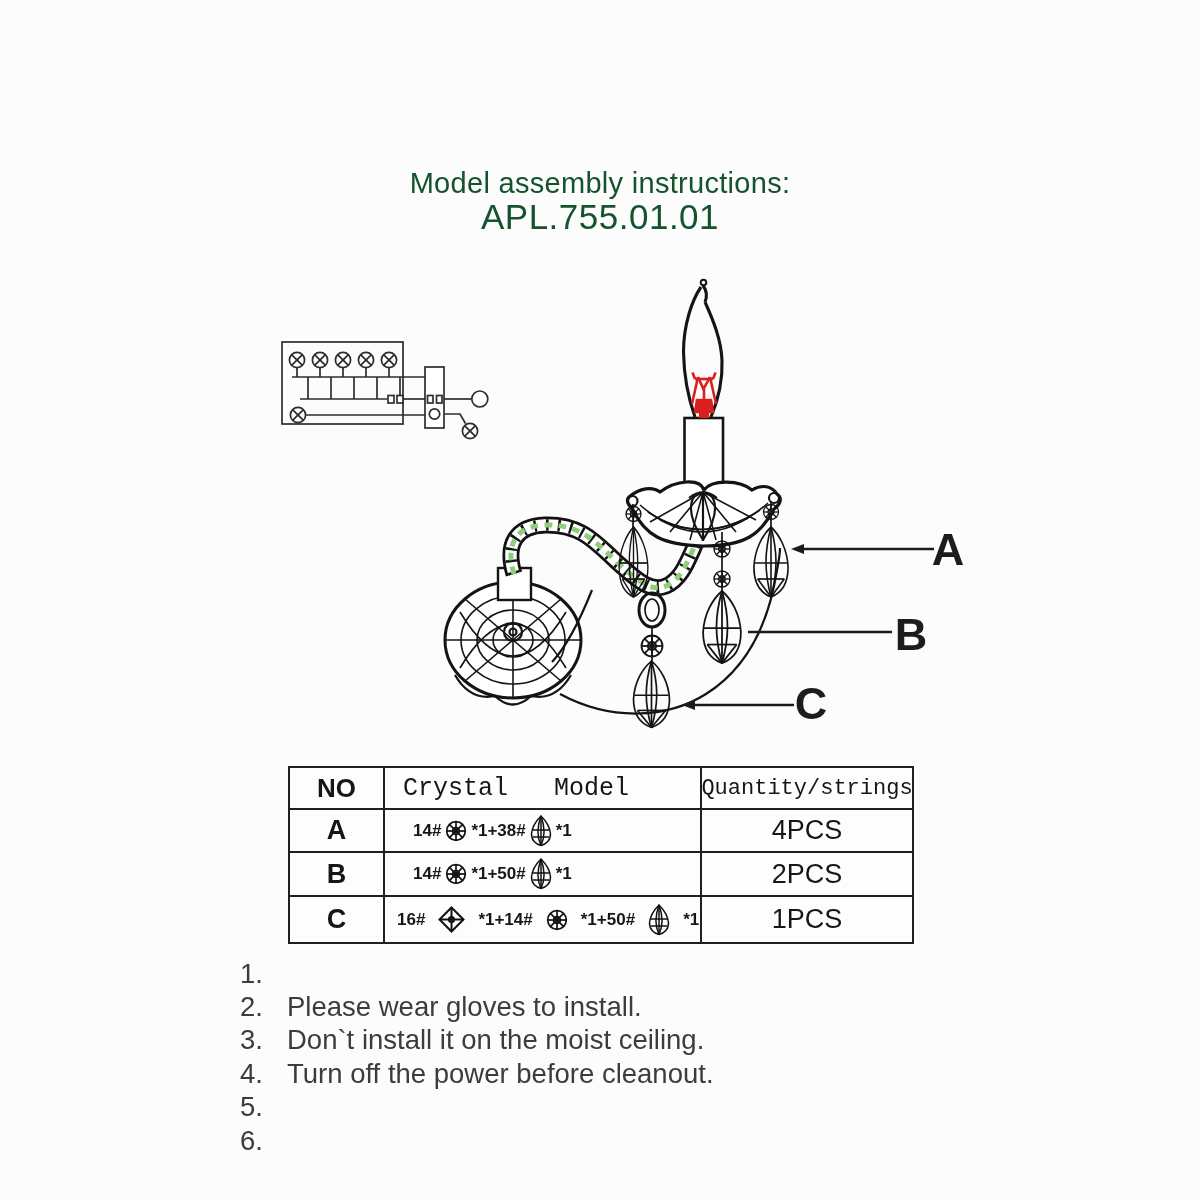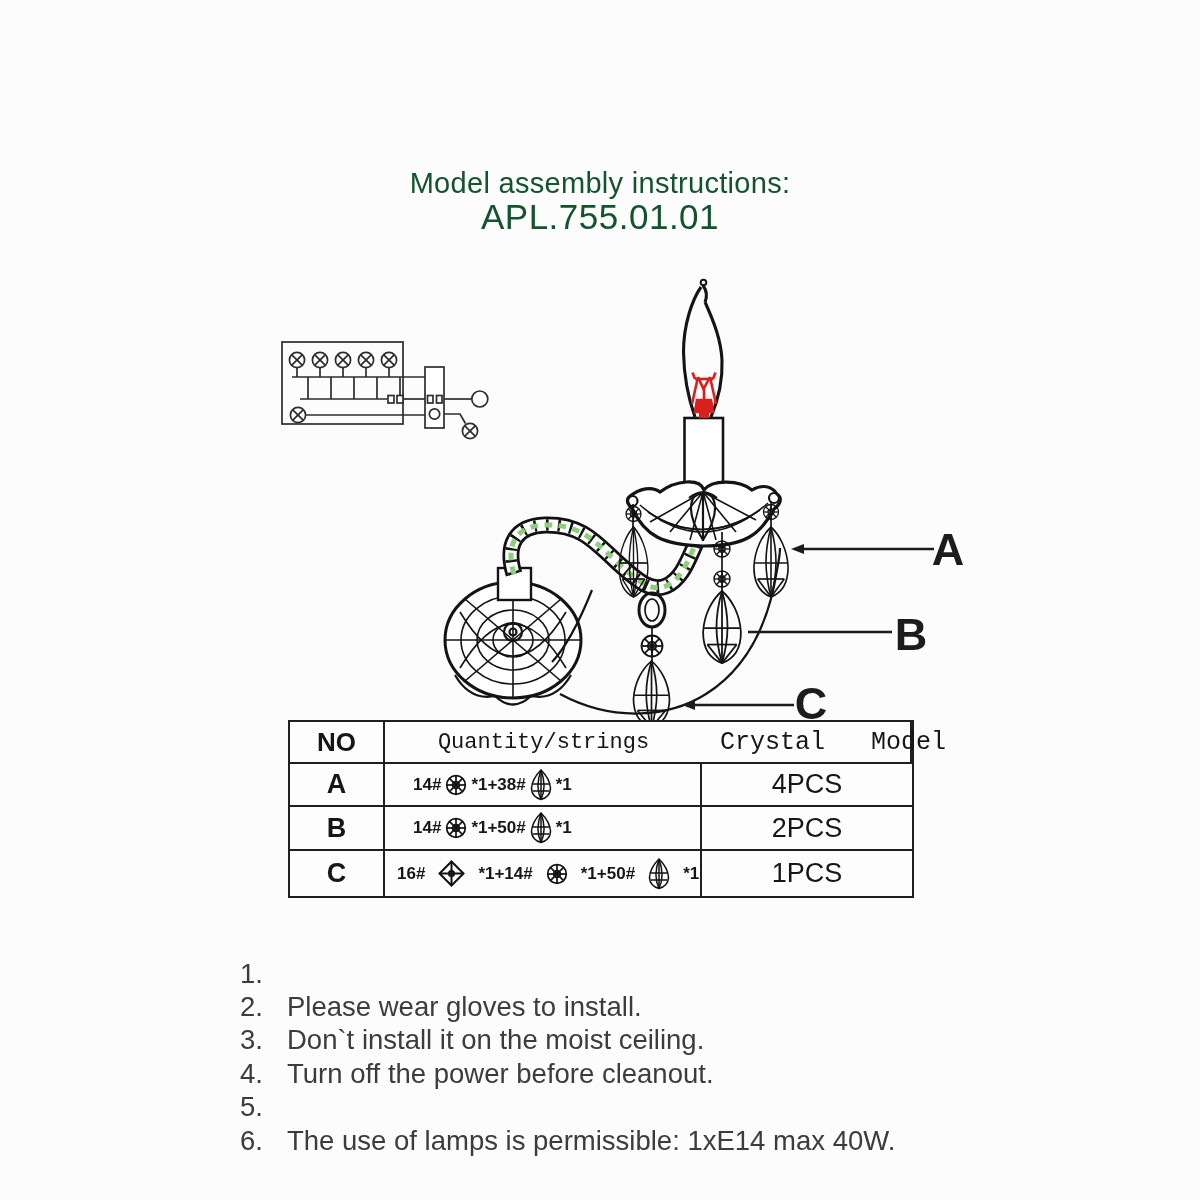--- a/index.html
+++ b/index.html
@@ -25,21 +25,21 @@
 
   
   .diagram{position:absolute;left:180px;top:250px;width:840px;height:540px;}
   .ln{stroke:#2d2d2d;stroke-width:1.7;fill:none;}
   .lnw{stroke:#2d2d2d;stroke-width:1.7;fill:#fff;}
   .sk{stroke:#141414;fill:none;}
   .lead{stroke:#1b1b1b;stroke-width:2.6;fill:none;}
   .lbl{font-family:"Liberation Sans",sans-serif;font-size:45px;font-weight:600;fill:#1c1c1c;}
 
   
-  .parts-table{position:absolute;left:288px;top:720px;width:622px;background:#fdfdfd;
+  .parts-table{position:absolute;left:288px;top:766px;width:622px;background:#fdfdfd;
     border:2.5px solid #1f1f1f;display:grid;grid-template-columns:95px 317px 210px;
     grid-template-rows:42px 43px 44px 45px;}
   .pt-cell{border-right:2.2px solid #1f1f1f;border-bottom:2.2px solid #1f1f1f;
     display:flex;align-items:center;justify-content:center;color:#161616;}
   .pt-cell.last-col{border-right:none;}
   .pt-cell.last-row{border-bottom:none;}
   .pt-no{font-size:26px;font-weight:700;}
   .pt-letter{font-size:27px;font-weight:600;}
   .pt-headmid{font-family:"Liberation Mono",monospace;font-size:25px;gap:46px;justify-content:flex-start;padding-left:18px;}
   .pt-headqty{font-family:"Liberation Mono",monospace;font-size:22px;}
@@ -235,25 +235,25 @@
         <text class="lbl" x="948" y="565" text-anchor="middle">A</text>
         <text class="lbl" x="911" y="650" text-anchor="middle">B</text>
         <text class="lbl" x="811" y="719" text-anchor="middle">C</text>
       </g>
     </g>
   </svg>
 
   <div class="parts-table">
 
     <div class="pt-cell pt-no">NO</div>
-    <div class="pt-cell pt-headqty last-col">Quantity/strings</div>
     <div class="pt-cell pt-headmid">
       <span>Crystal</span>
       <span>Model</span>
     </div>
+    <div class="pt-cell pt-headqty last-col">Quantity/strings</div>
 
     <div class="pt-cell pt-letter">A</div>
     <div class="pt-cell pt-crystal">
       <span>14#</span>
       <svg class="cicon" width="22" height="22" viewBox="-11 -11 22 22" stroke="#111" fill="none" stroke-width="1.7">
         <circle r="9.3"></circle>
           <line y1="-9.3" y2="9.3"></line>
           <line x1="-9.3" x2="9.3"></line>
         <line x1="-6.6" y1="-6.6" x2="6.6" y2="6.6"></line>
           <line x1="-6.6" y1="6.6" x2="6.6" y2="-6.6"></line>
@@ -342,17 +342,16 @@
     </div>
     <div class="inst-item">
       <span class="inst-num">4.</span>
       <span>Turn off the power before cleanout.</span>
     </div>
     <div class="inst-item">
       <span class="inst-num">5.</span>
     </div>
     <div class="inst-item">
       <span class="inst-num">6.</span>
-      <span>The use of lamps is permissible: 1xE14 max 40W.</span>
     </div>
   </div>
 
 </div>
 
 </body></html>

